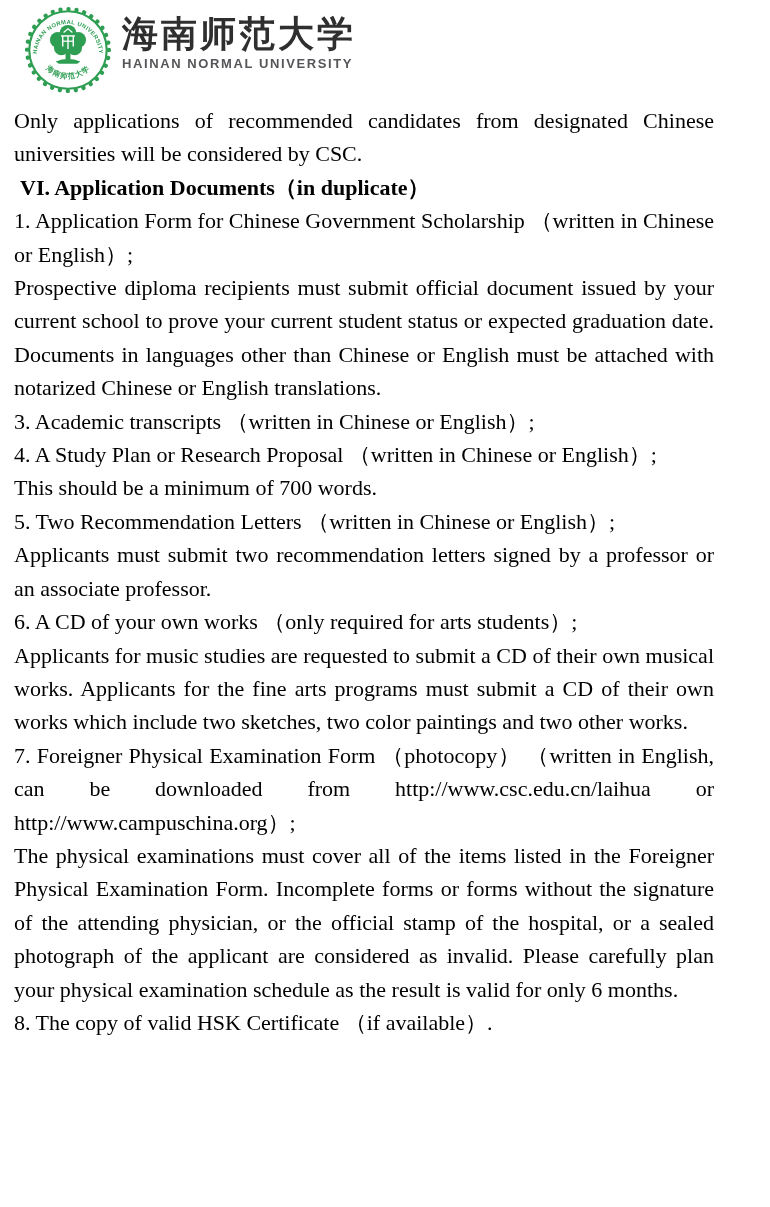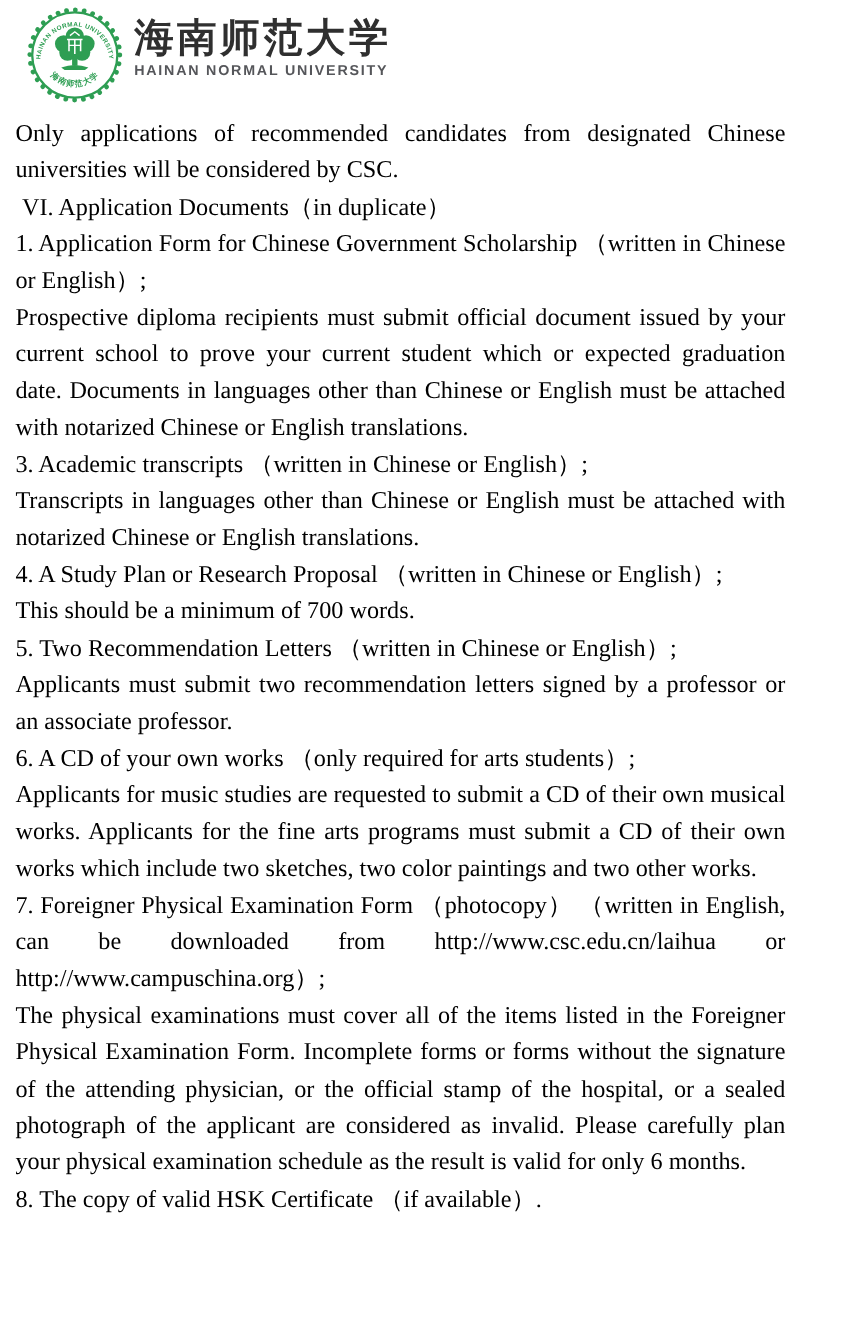--- a/index.html
+++ b/index.html
@@ -44,21 +44,21 @@
     margin-top: 7px;
     padding: 0 56px 0 14px;
     font-size: 22px;
     line-height: 33.4px;
   }
   .doc p {
     text-align: justify;
     margin: 0;
   }
   .doc p.heading {
-    font-weight: normal;
+    font-weight: bold;
     text-align: left;
     padding-left: 6px;
   }
 </style>
 </head>
 <body>
 
 <div class="page">
 
   <div class="logo-row">
@@ -100,23 +100,22 @@
     <div class="logo-names">
       <div class="cn-name">海南师范大学</div>
       <div class="en-name">HAINAN NORMAL UNIVERSITY</div>
     </div>
   </div>
 
   <div class="doc">
     <p class="body">Only applications of recommended candidates from designated Chinese universities will be considered by CSC.</p>
     <p class="heading">VI. Application Documents（in duplicate）</p>
     <p class="body">1. Application Form for Chinese Government Scholarship （written in Chinese or English）;</p>
-    <p class="body">Prospective diploma recipients must submit official document issued by your current school to prove your current student which or expected graduation date. Documents in languages other than Chinese or English must be attached with notarized Chinese or English translations.</p>
+    <p class="body">Prospective diploma recipients must submit official document issued by your current school to prove your current student status or expected graduation date. Documents in languages other than Chinese or English must be attached with notarized Chinese or English translations.</p>
     <p class="body">3. Academic transcripts （written in Chinese or English）;</p>
-    <p class="body">Transcripts in languages other than Chinese or English must be attached with notarized Chinese or English translations.</p>
     <p class="body">4. A Study Plan or Research Proposal （written in Chinese or English）;</p>
     <p class="body">This should be a minimum of 700 words.</p>
     <p class="body">5. Two Recommendation Letters （written in Chinese or English）;</p>
     <p class="body">Applicants must submit two recommendation letters signed by a professor or an associate professor.</p>
     <p class="body">6. A CD of your own works （only required for arts students）;</p>
     <p class="body">Applicants for music studies are requested to submit a CD of their own musical works. Applicants for the fine arts programs must submit a CD of their own works which include two sketches, two color paintings and two other works.</p>
     <p class="body">7. Foreigner Physical Examination Form （photocopy） （written in English, can be downloaded from http://www.csc.edu.cn/laihua or http://www.campuschina.org）;</p>
     <p class="body">The physical examinations must cover all of the items listed in the Foreigner Physical Examination Form. Incomplete forms or forms without the signature of the attending physician, or the official stamp of the hospital, or a sealed photograph of the applicant are considered as invalid. Please carefully plan your physical examination schedule as the result is valid for only 6 months.</p>
     <p class="body">8. The copy of valid HSK Certificate （if available）.</p>
   </div>

